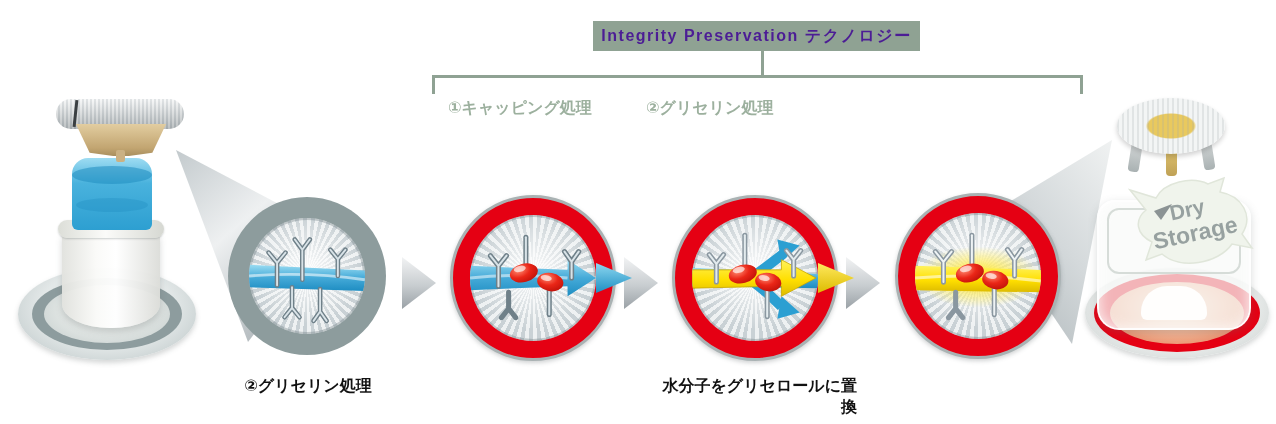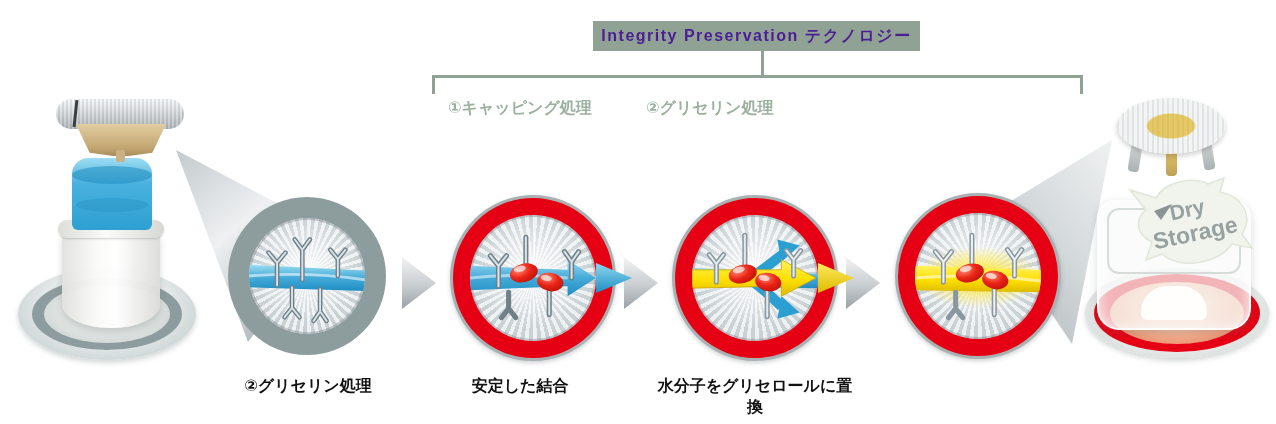--- a/index.html
+++ b/index.html
@@ -52,21 +52,21 @@
   
   .flow-arrow { position:absolute; top:257px; width:34px; height:52px; z-index:2;
         clip-path:polygon(0 0, 100% 50%, 0 100%);
         background:linear-gradient(180deg,#f2f3f4 0%,#c8cdd0 55%,#9aa1a6 100%); }
   .fa-1 { left:402px; } .fa-2 { left:624px; } .fa-3 { left:846px; }
 
   
   .caption { position:absolute; top:376px; text-align:center; font-size:16px; font-weight:bold; color:#111; z-index:6; }
   .cap-1 { left:208px; width:200px; }
   .cap-2 { left:420px; width:200px; }
-  .cap-3 { left:653px; width:204px; }
+  .cap-3 { left:653px; width:204px;text-align:right; }
   .cap-4 { left:880px; width:200px; }
 
   
   .lsp { position:absolute; z-index:2; }
   .l-dish-outer { left:18px; top:268px; width:178px; height:92px; border-radius:50%;
         background:radial-gradient(ellipse at 50% 42%, #e3e8e8 52%, #b7c2c3 100%);
         box-shadow:0 3px 5px rgba(90,100,100,0.25); }
   .l-dish-ring { left:32px; top:278px; width:150px; height:72px; border-radius:50%; background:#8d9c9e; }
   .l-dish-center { left:44px; top:285px; width:126px; height:58px; border-radius:50%;
         background:radial-gradient(ellipse at 50% 45%, #e7ebe9 40%, #c2cbca 100%); }
@@ -326,16 +326,15 @@
   <div class="r-cloud-text">
     <div class="r-cloud-line1">Dry</div>
     <div class="r-cloud-line2">Storage</div>
   </div>
   <div class="rsp abs r-valve-leg r-leg-1"></div>
   <div class="rsp abs r-valve-leg r-leg-2"></div>
   <div class="rsp abs r-valve-leg r-leg-3"></div>
   <div class="rsp abs r-valve-ring"></div>
 
   <div class="caption cap-1">②グリセリン処理</div>
-  <div class="caption cap-2">安定した結合</div>
   <div class="caption cap-3">水分子をグリセロールに置換</div>
 
 </div>
 
 </body></html>

